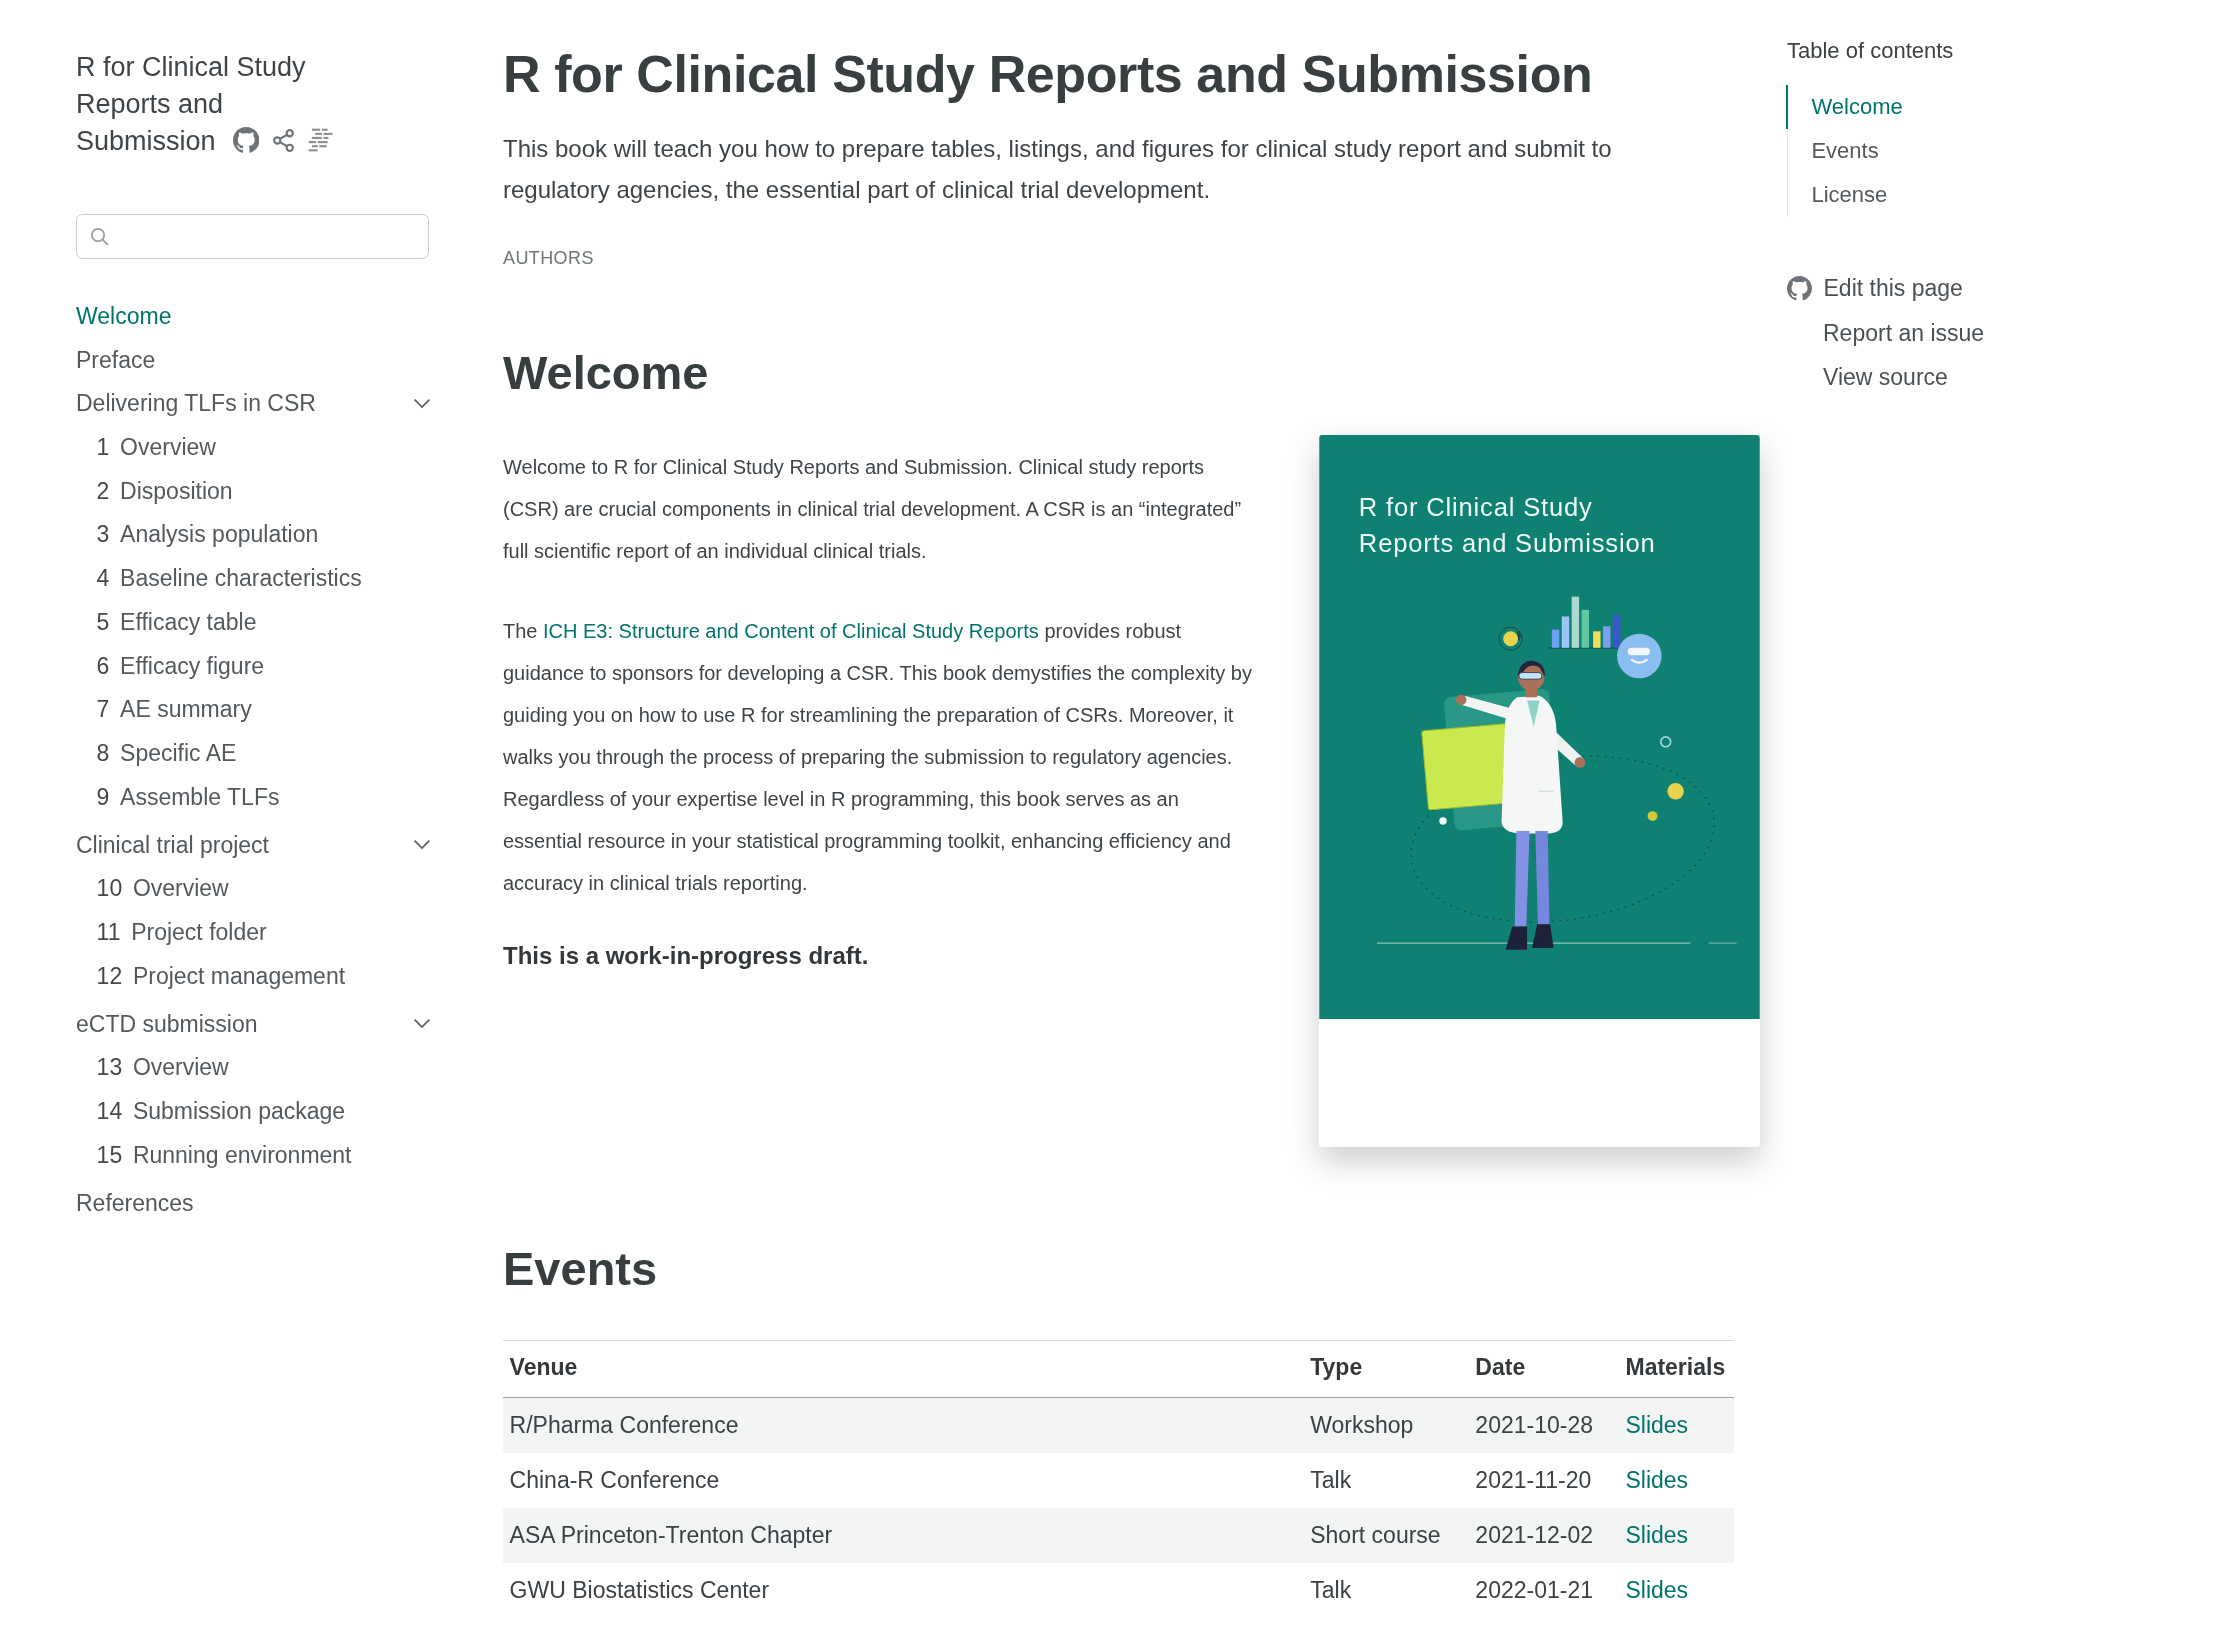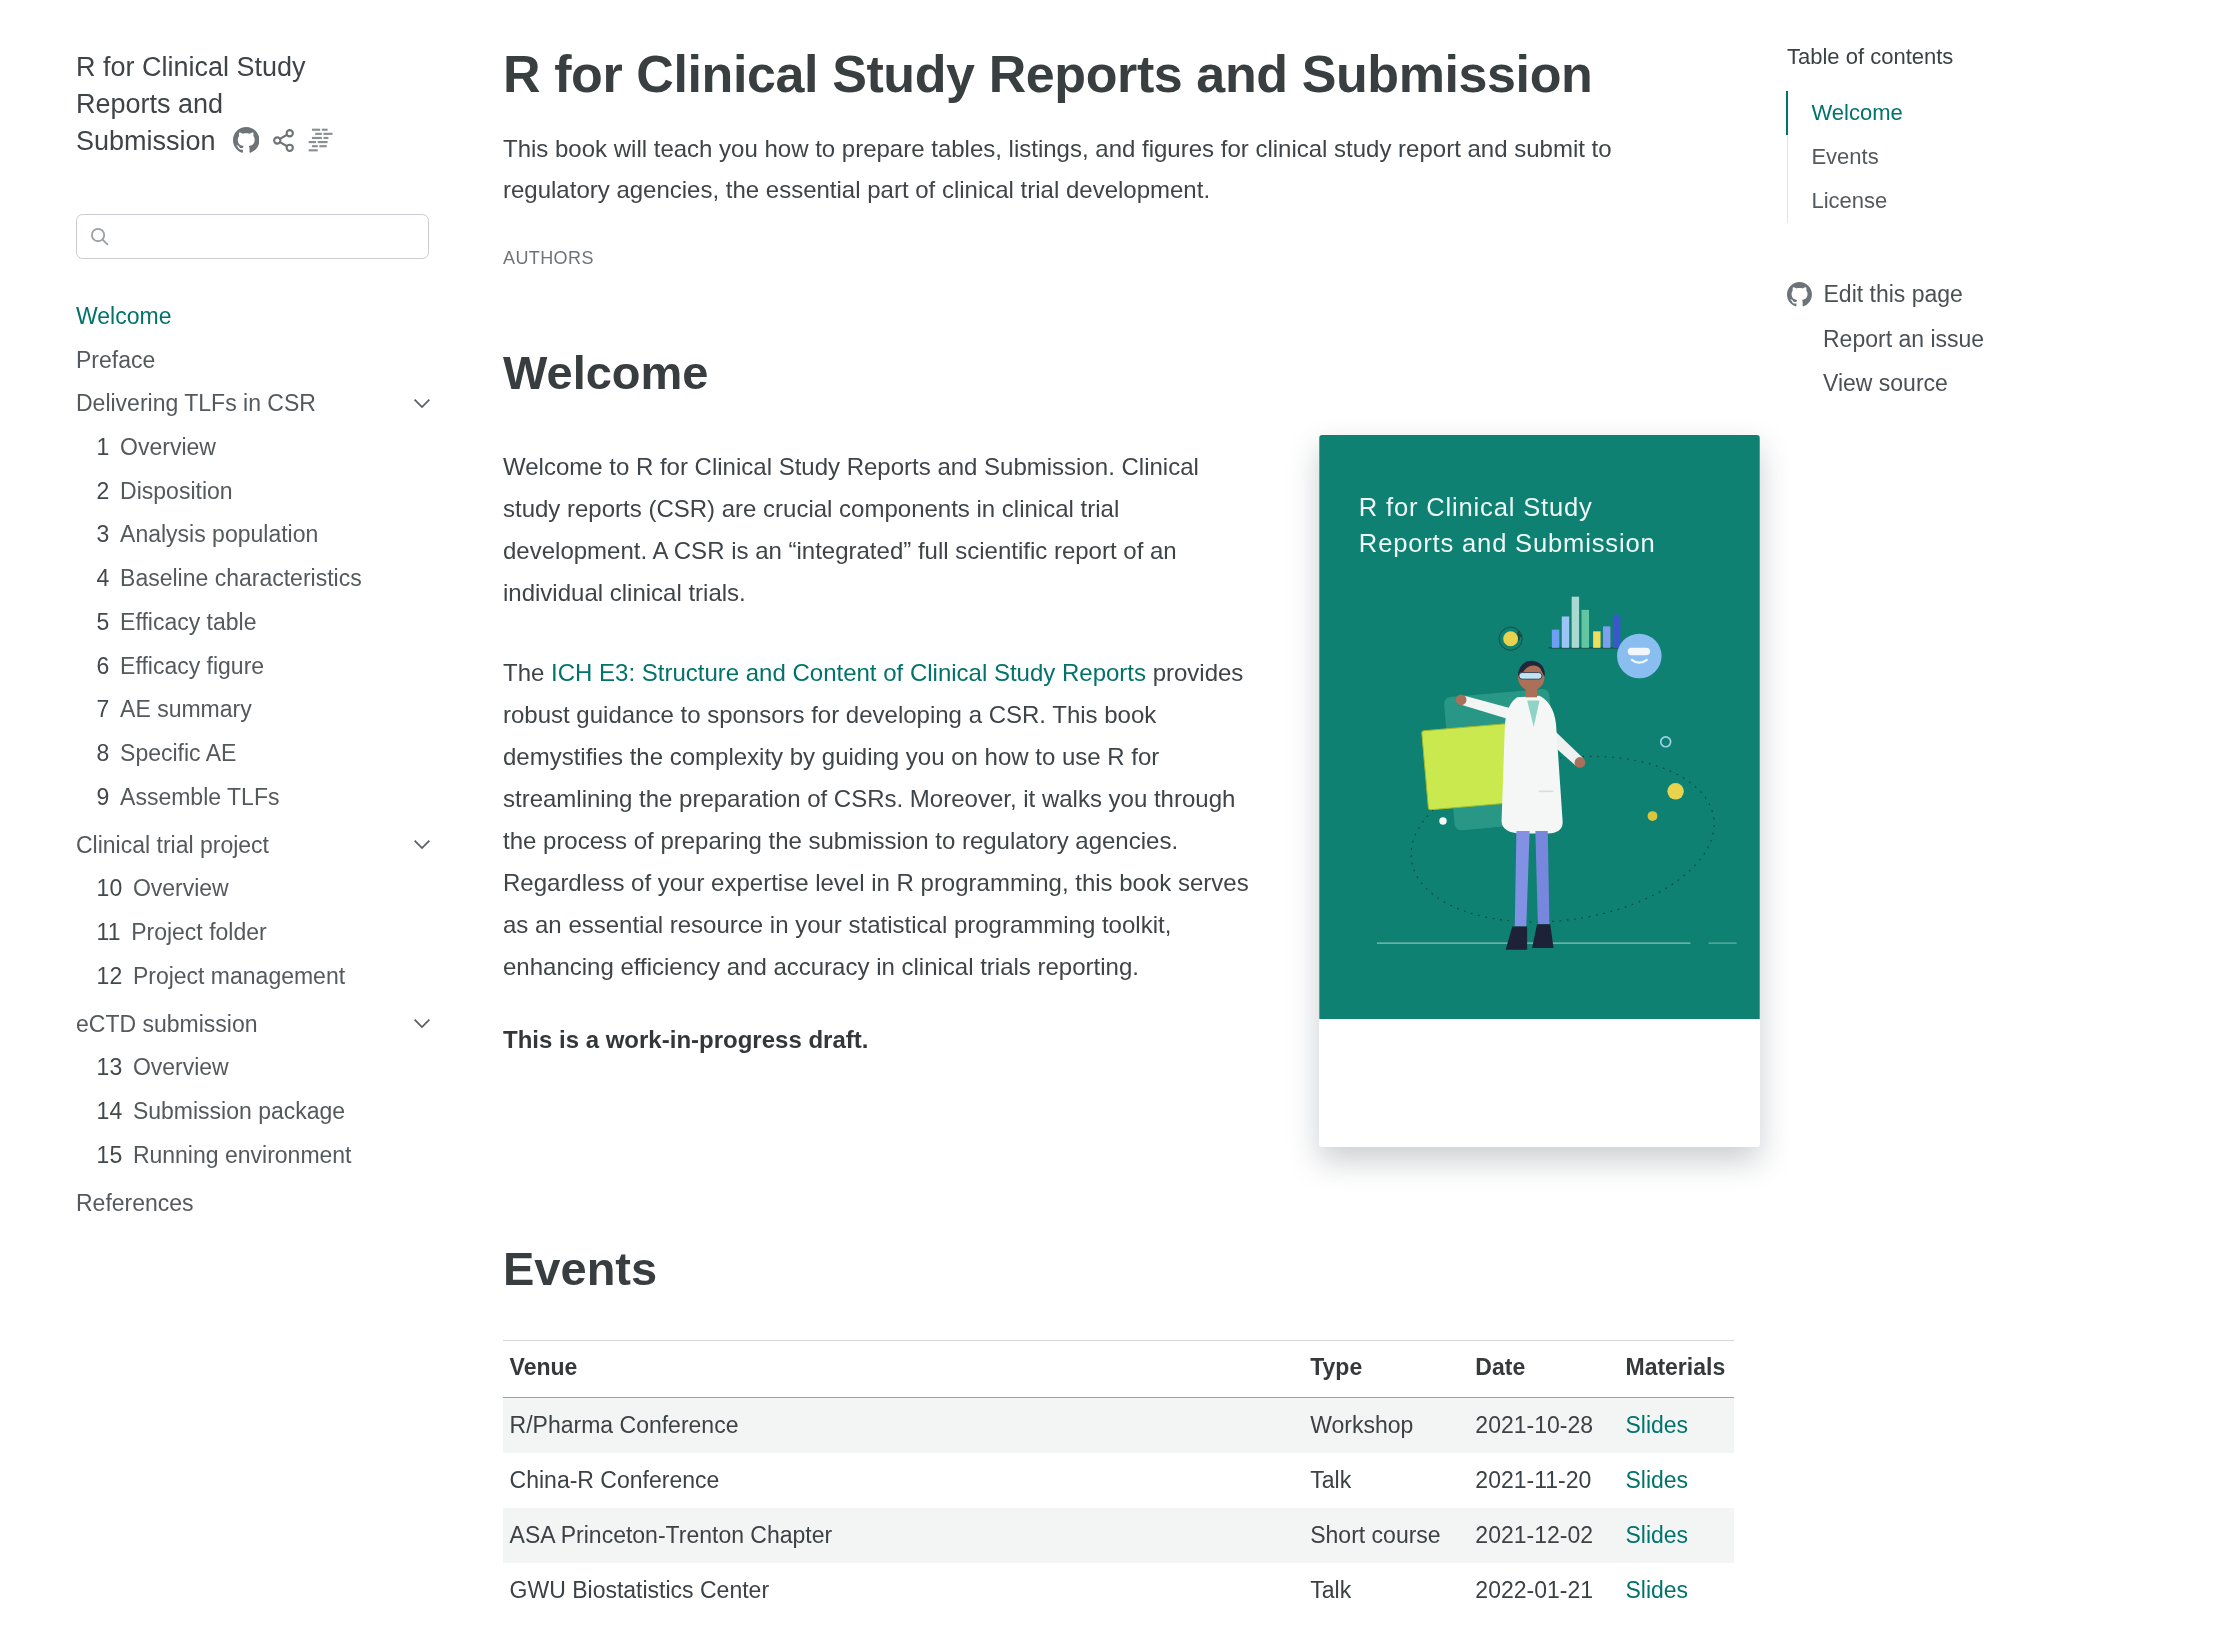--- a/index.html
+++ b/index.html
@@ -27,34 +27,34 @@
   .main{position:absolute;left:503px;top:46px;width:1257px;}
   .page-title{font-size:52px;font-weight:700;color:#393e41;letter-spacing:-0.4px;line-height:1.1;margin:0;}
   .desc{margin-top:25px;font-size:24px;line-height:41px;color:#3f4448;max-width:1204px;}
   .authors{margin-top:38px;}
   .authors-label{font-size:18px;letter-spacing:0.4px;color:#6e7478;}
   .author{font-size:23px;line-height:40px;color:#3c4144;margin-top:3.3px;}
   .section-welcome{margin-top:78px;}
   .section-heading{font-size:47px;font-weight:700;color:#383d40;margin:0;line-height:1.1;}
   .welcome-body{display:flex;margin-top:36px;}
   .text-col{width:755px;padding-top:11.5px;}
-  .text-col p{font-size:24px;line-height:42px;margin:0 0 38px;color:#3f4448;}
+  .text-col p{font-size:20px;line-height:42px;margin:0 0 38px;color:#3f4448;}
   a.link{color:#00736b;text-underline-offset:4.1px;text-decoration-thickness:1.6px;cursor:pointer;}
   .draft{font-size:24px;font-weight:700;color:#33373a;margin-top:5px;}
   .cover{margin-left:auto;width:441px;height:712px;border-radius:3.3px;
     box-shadow:0 13.2px 31px rgba(70,80,90,.28);overflow:hidden;flex:none;}
   .cover svg{display:block;}
   .section-events{margin-top:96px;}
   table.events{margin-top:45px;width:1231px;border-collapse:collapse;font-size:23px;color:#3c4145;}
   table.events th{text-align:left;font-weight:700;color:#35393c;
     padding:13.2px 8.2px 16.5px 6.6px;border-top:0.8px solid #d5d9dc;border-bottom:1.6px solid #9ea3a7;}
   table.events td{padding:14px 8.2px 14px 6.6px;}
   table.events tbody tr:nth-child(odd){background:#f3f4f4;}
   
-  .toc{position:absolute;left:1787px;top:44px;width:379px;}
+  .toc{position:absolute;left:1787px;top:38px;width:379px;}
   .toc-title{font-size:22px;color:#3c4144;}
   .toc-list{margin-top:21.4px;border-left:0.8px solid #e2e5e8;}
   .toc-item{font-size:22px;color:#54595d;padding:9px 0 9px 23px;border-left:2.5px solid transparent;margin-left:-1.6px;cursor:pointer;}
   .toc-item.active{color:#00736b;border-left-color:#00736b;}
   .toc-links{margin-top:54px;}
   .toc-link{display:flex;align-items:center;gap:11.5px;font-size:23px;color:#4b5054;margin-bottom:10.7px;cursor:pointer;min-height:34px;}
   .toc-link.no-icon{padding-left:36px;}
 </style>
 </head>
 <body>

